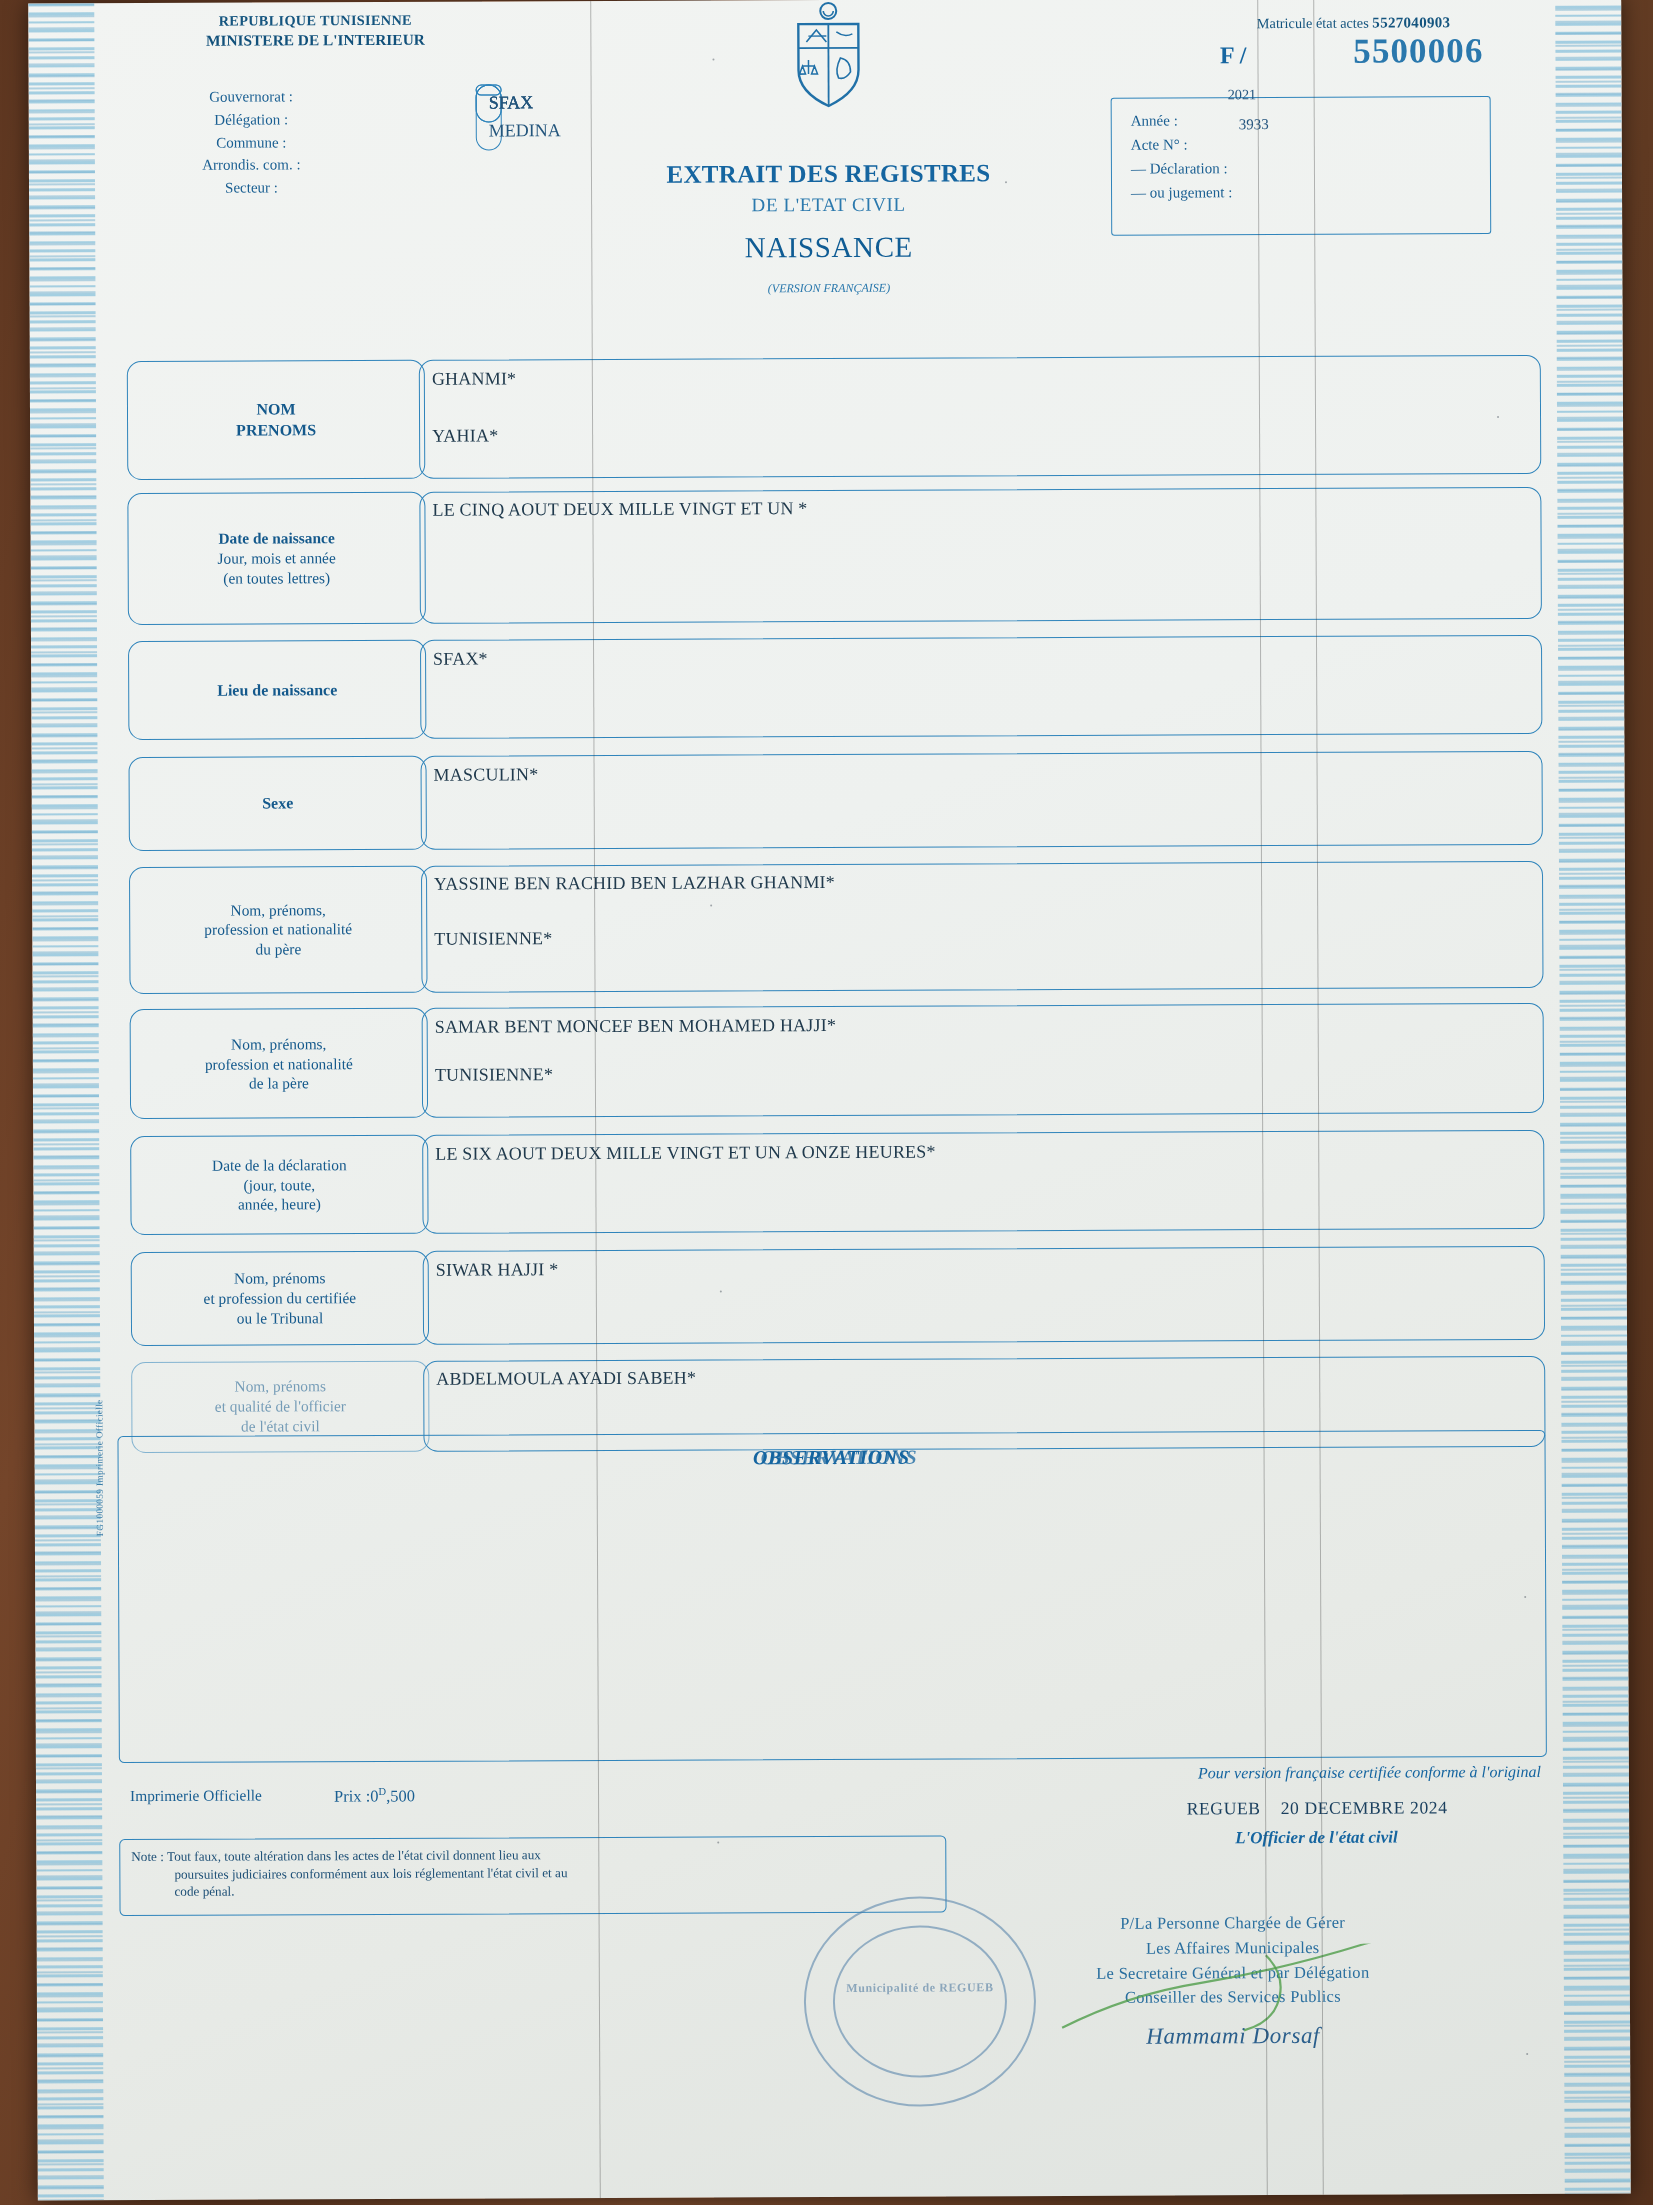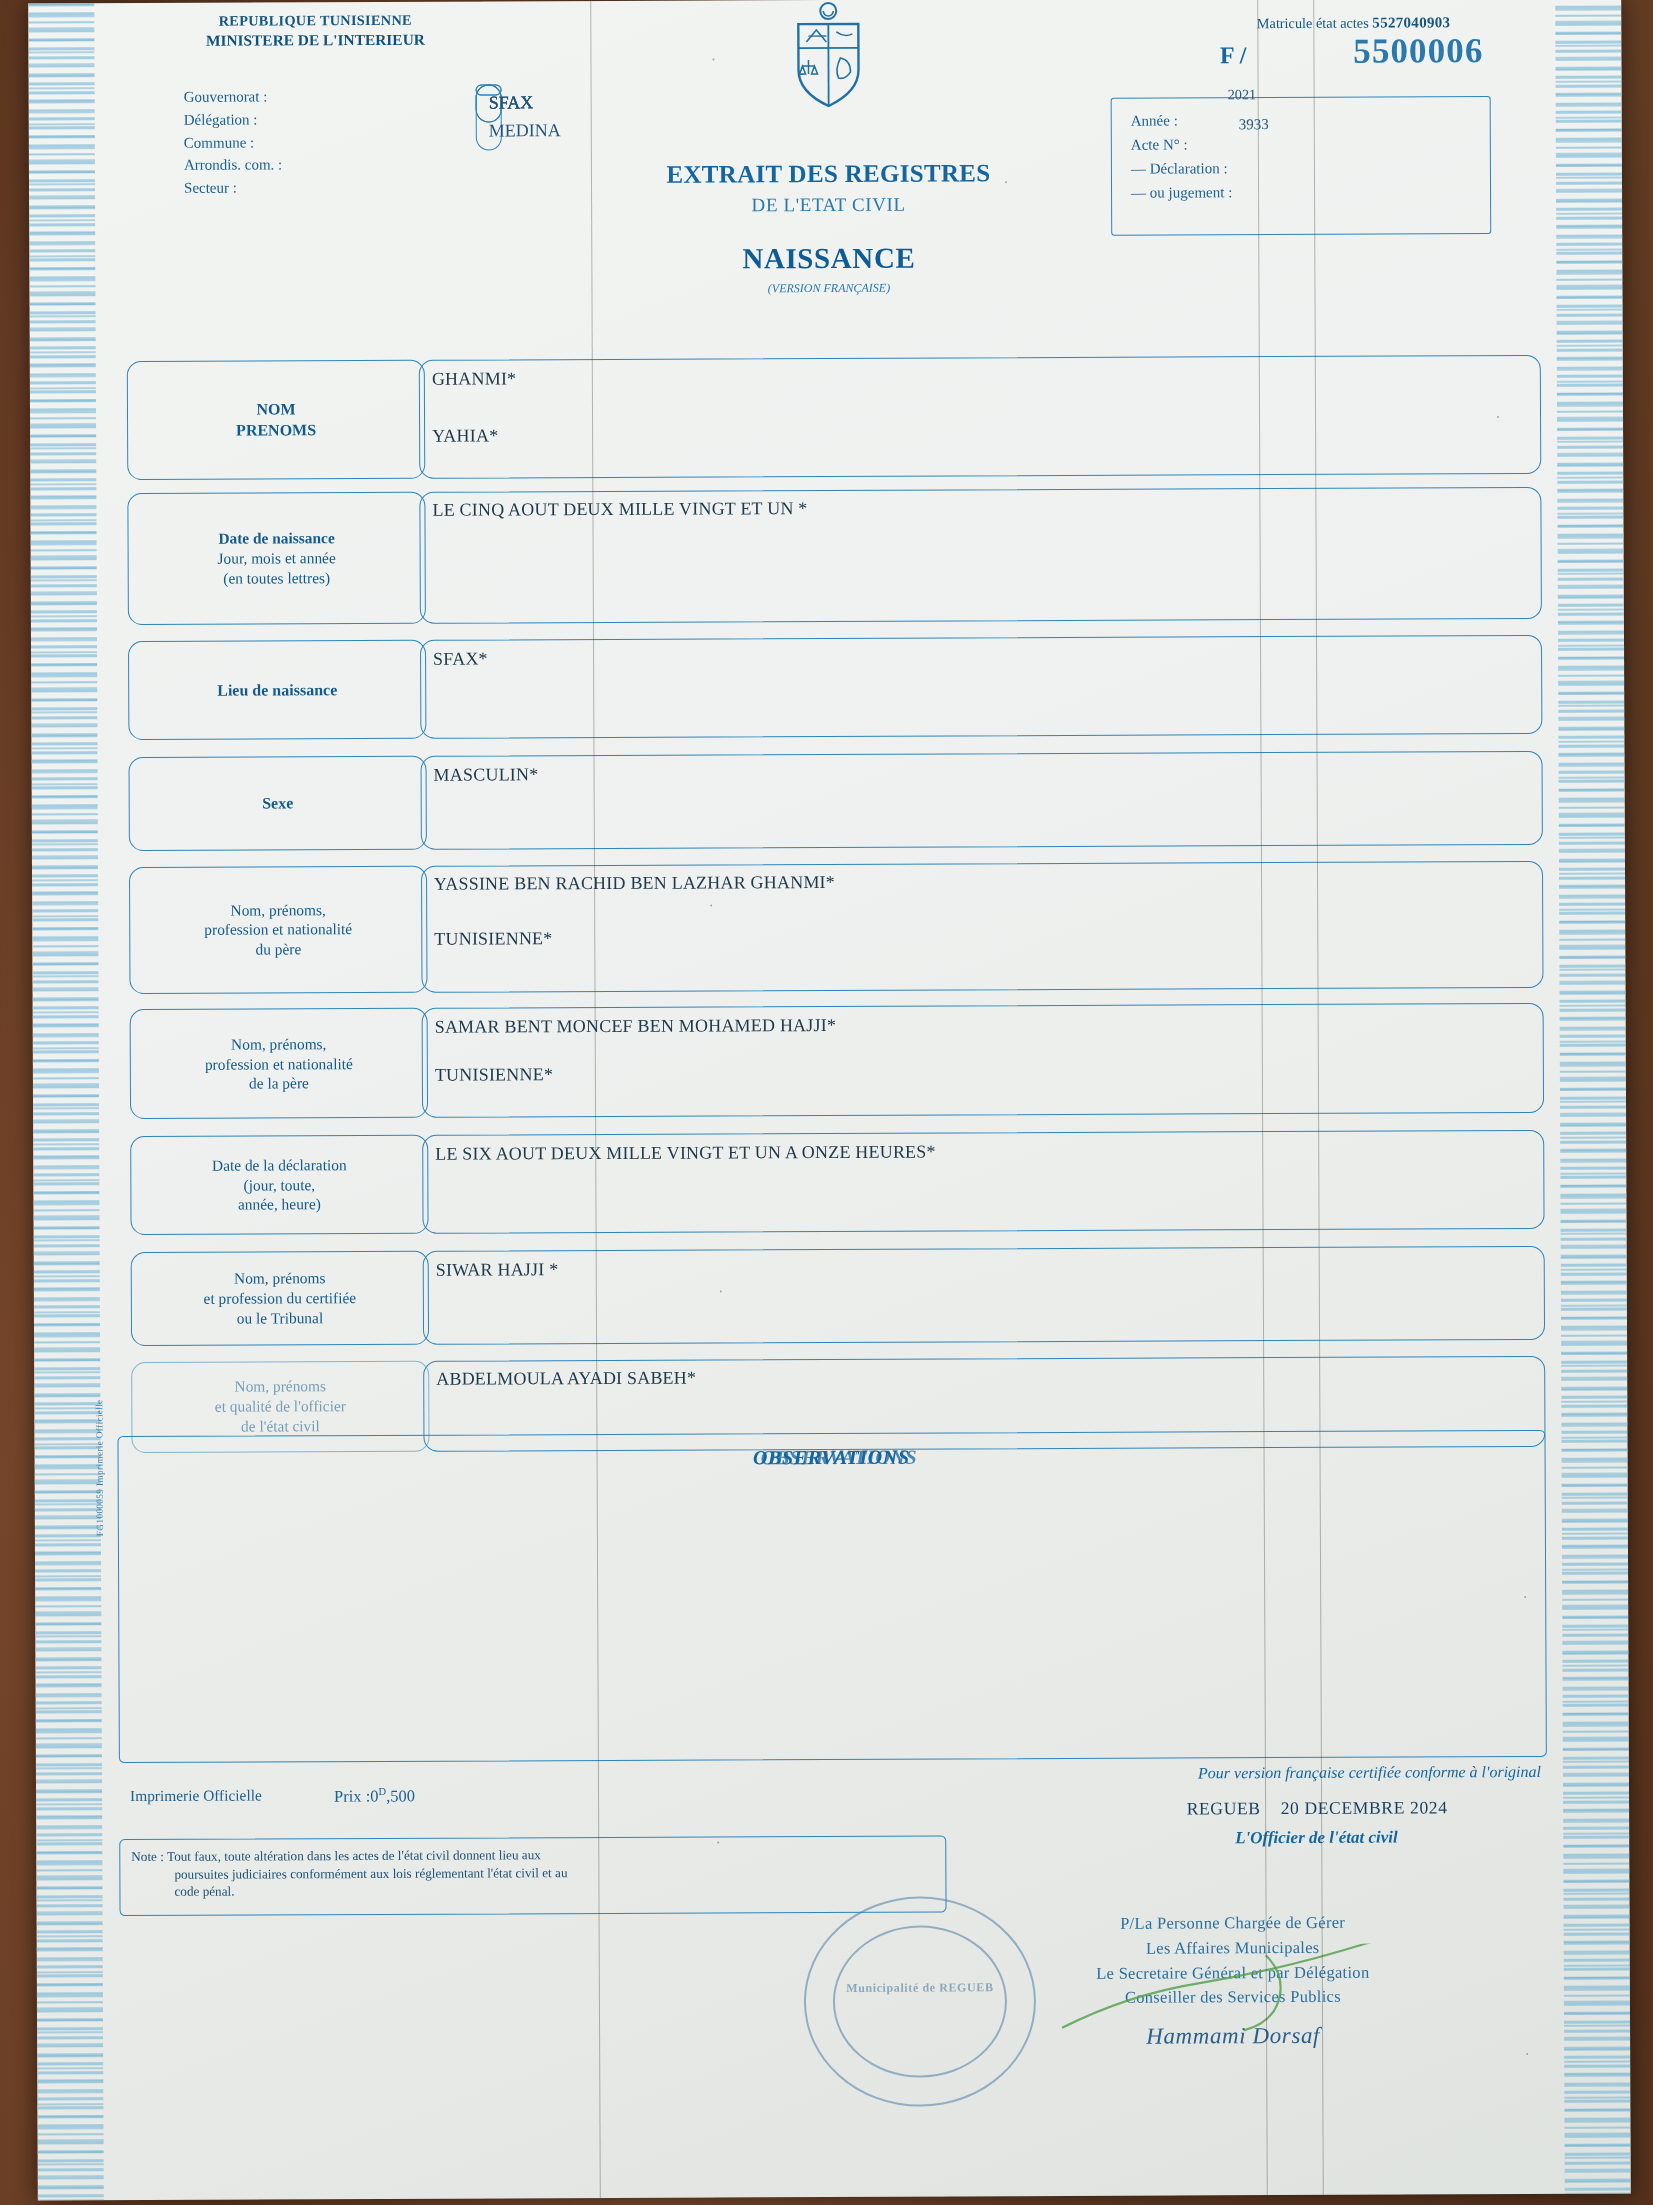--- a/index.html
+++ b/index.html
@@ -65,38 +65,38 @@
     font-weight:bold;font-size:14.3px;letter-spacing:0.3px;color:#15557f;
     text-align:center;width:298px;
   }
   .hdr .min{
     position:absolute;left:66px;top:29px;
     font-weight:bold;font-size:15.4px;color:#12517b;
     text-align:center;width:298px;
   }
   .adminblock{position:absolute;left:83px;top:83px;font-size:15px;color:#1a5f92;line-height:1.52;}
   .adminblock .row{display:flex;}
-  .adminblock .lab{width:135px;}
+  .adminblock .lab{width:135px;text-align:center;}
   .adminblock .val{font-family:"Liberation Serif",serif;color:#23557c;}
 
   .emblem{
     position:absolute;left:50%;top:2.2px;transform:translateX(-50%);
     width:105px;height:110px;
   }
   .title1{
     position:absolute;left:50%;transform:translateX(-50%);top:160px;
     font-weight:bold;font-size:25px;letter-spacing:0.3px;color:#1565a0;white-space:nowrap;
   }
   .title2{
     position:absolute;left:50%;transform:translateX(-50%);top:194px;
     font-size:19px;letter-spacing:0.6px;color:#2b79ad;white-space:nowrap;
   }
   .title3{
-    position:absolute;left:50%;transform:translateX(-50%);top:242px;
-    font-weight:bold;font-size:29px;letter-spacing:0.6px;color:#0f5c94;white-space:nowrap;
+    position:absolute;left:50%;transform:translateX(-50%);top:231px;
+    font-weight:normal;font-size:29px;letter-spacing:0.6px;color:#0f5c94;white-space:nowrap;
   }
   .title4{
     position:absolute;left:50%;transform:translateX(-50%);top:281px;
     font-style:italic;font-size:12px;color:#2b79ad;white-space:nowrap;
   }
 
   .matricule{
     position:absolute;right:105px;top:16.5px;font-size:14.3px;color:#15557f;white-space:nowrap;
   }
   .matricule b{font-size:15px;letter-spacing:0.3px;}

